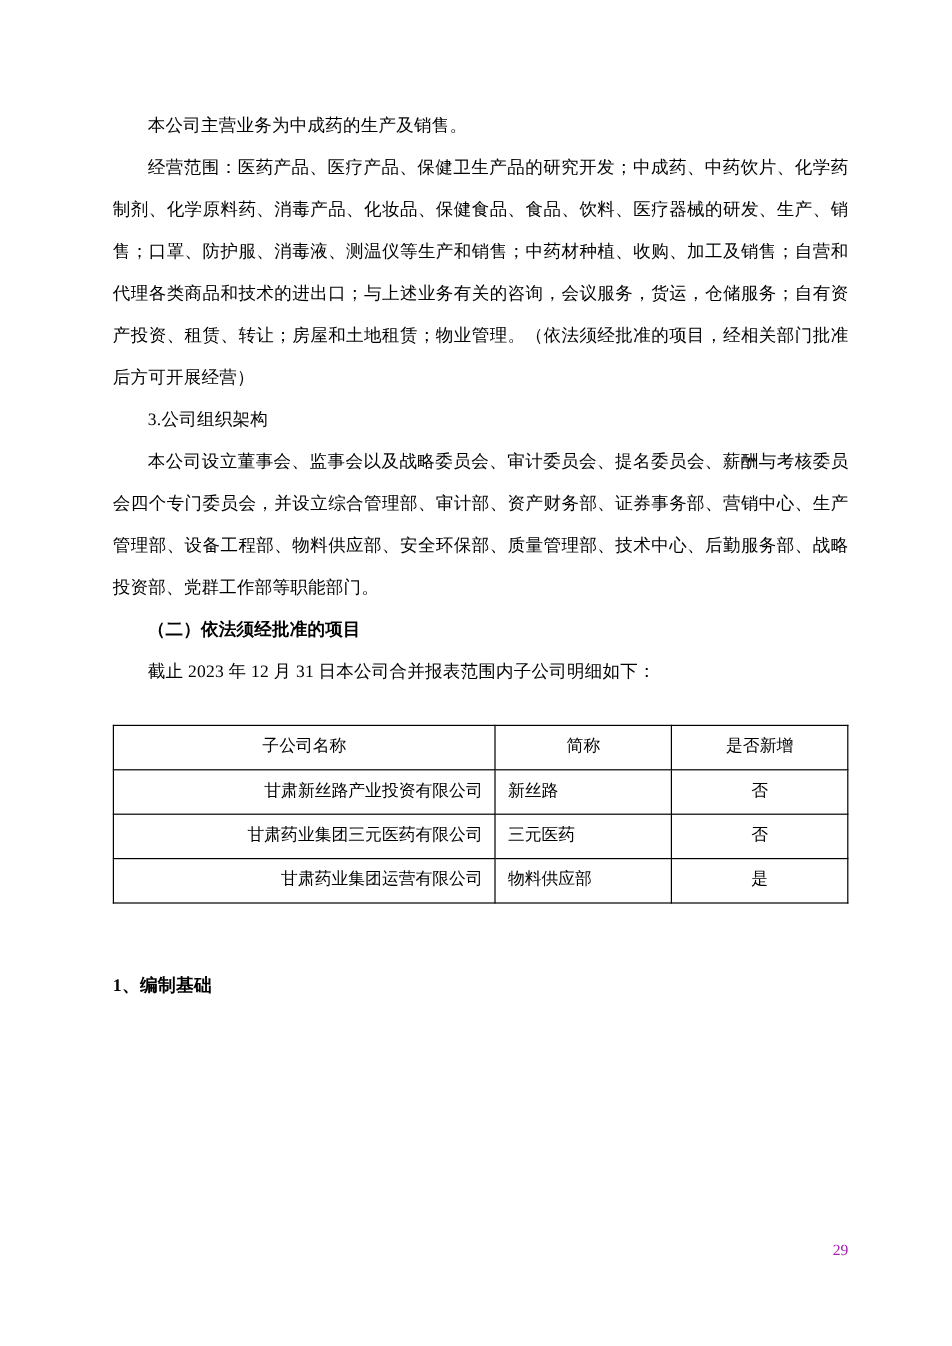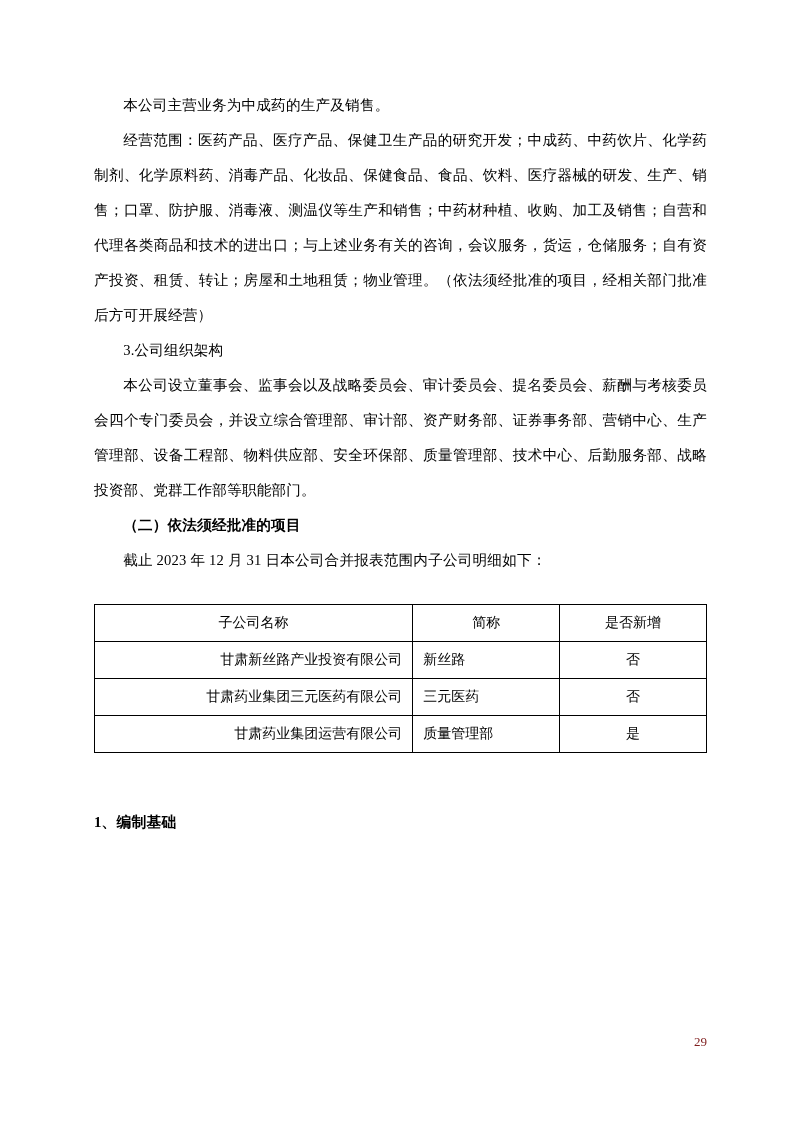--- a/index.html
+++ b/index.html
@@ -73,21 +73,21 @@
   table.subs td.isnew {
     text-align: center;
     width: 24%;
   }
   .page-number {
     position: absolute;
     right: 86px;
     bottom: 72px;
     font-size: 13px;
     font-family: "Liberation Serif", serif;
-    color: #7f1d1d;
+    color: #a21caf;
   }
 </style>
 </head>
 <body>
 
 <div class="page">
 
   <p class="indent">本公司主营业务为中成药的生产及销售。</p>
 
   <p class="indent">经营范围：医药产品、医疗产品、保健卫生产品的研究开发；中成药、中药饮片、化学药制剂、化学原料药、消毒产品、化妆品、保健食品、食品、饮料、医疗器械的研发、生产、销售；口罩、防护服、消毒液、测温仪等生产和销售；中药材种植、收购、加工及销售；自营和代理各类商品和技术的进出口；与上述业务有关的咨询，会议服务，货运，仓储服务；自有资产投资、租赁、转让；房屋和土地租赁；物业管理。（依法须经批准的项目，经相关部门批准后方可开展经营）</p>
@@ -114,21 +114,21 @@
         <td class="abbr">新丝路</td>
         <td class="isnew">否</td>
       </tr>
       <tr>
         <td class="name">甘肃药业集团三元医药有限公司</td>
         <td class="abbr">三元医药</td>
         <td class="isnew">否</td>
       </tr>
       <tr>
         <td class="name">甘肃药业集团运营有限公司</td>
-        <td class="abbr">质量管理部</td>
+        <td class="abbr">物料供应部</td>
         <td class="isnew">是</td>
       </tr>
     </tbody>
   </table>
 
   <div class="gap-lg"></div>
 
 
   <div class="gap-md"></div>
 

